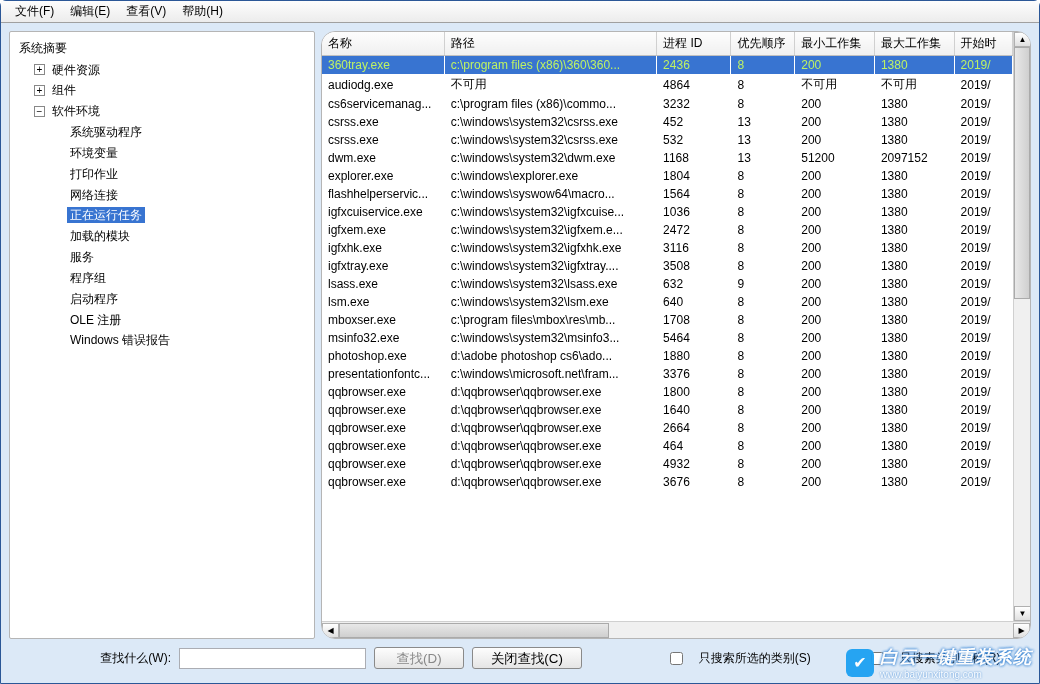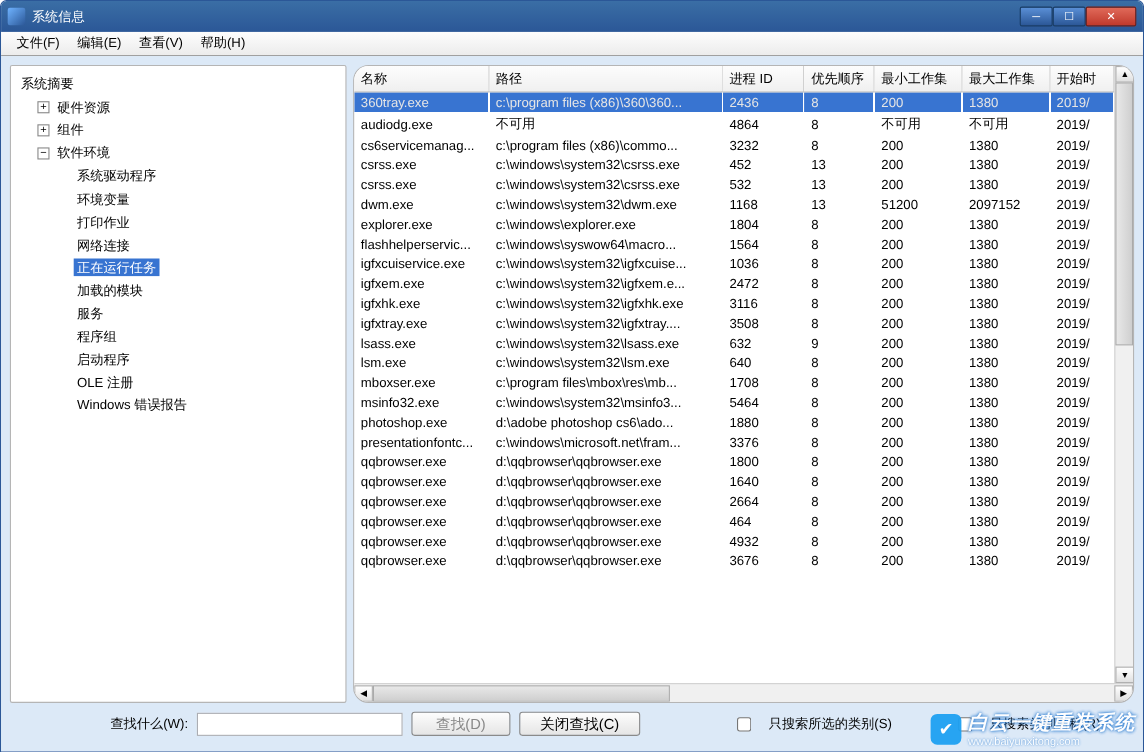--- a/index.html
+++ b/index.html
@@ -22,21 +22,21 @@
 .tree-root { font-weight: normal; padding: 1px 0; }
 .tree ul { list-style: none; padding-left: 18px; }
 .tree li { position: relative; padding: 0; }
 .toggle { display:inline-block; width:11px; height:11px; border:1px solid #888; text-align:center; line-height:9px; font-size:10px; margin-right:4px; background:#fff; vertical-align: middle; }
 .nodelabel { padding: 1px 3px; vertical-align: middle; }
 .nodelabel.sel { background:#3874d1; color:#fff; }
 .tablewrap { flex:1; overflow:auto; position:relative; }
 table { border-collapse: collapse; width: 100%; table-layout: fixed; font-size: 12px; }
 thead th { text-align:left; font-weight:normal; background: linear-gradient(#fdfdfd,#f0f0f0); border-right:1px solid #d0d0d0; border-bottom:1px solid #c0c0c0; padding: 3px 6px; white-space:nowrap; overflow:hidden; text-overflow:ellipsis; position:sticky; top:0; }
 tbody td { padding: 2px 6px; border-right:1px solid transparent; white-space:nowrap; overflow:hidden; text-overflow:ellipsis; }
-tbody tr.sel td { background:#3874d1; color:#e5e5e5; }
+tbody tr.sel td { background:#3874d1; color:#bef264; }
 .hscrollbar { height:17px; background:#f0f0f0; border-top:1px solid #d0d0d0; display:flex; align-items:center; }
 .sbbtn { width:17px; height:15px; border:1px solid #b0b0b0; background:linear-gradient(#fff,#e0e0e0); display:flex; align-items:center; justify-content:center; font-size:8px; }
 .sbtrack { flex:1; height:15px; position:relative; }
 .sbthumb { position:absolute; left:0; width:40%; height:100%; background:linear-gradient(#e8e8e8,#cfcfcf); border:1px solid #aaa; }
 .bottombar { padding: 8px 12px 6px 12px; display:flex; flex-direction:row; gap:8px; }
 .findrow { display:flex; align-items:center; gap:8px; }
 .findlabel { width: 150px; text-align:right; }
 .findinput { flex:1; border:1px solid #abadb3; height:21px; padding: 2px 4px; background:#fff; }
 .btn { border:1px solid #8a8a8a; background:linear-gradient(#fdfdfd,#e5e5e5); padding: 2px 18px; border-radius:3px; height:22px; min-width:90px; cursor:default; }
 .btn:disabled { color:#888; }
@@ -48,29 +48,20 @@
 .wmtext { color:#fff; text-shadow: 0 0 3px #2a7bd0, 0 0 3px #2a7bd0; font-size:18px; font-weight:bold; font-style:italic; letter-spacing:1px; }
 .wmsub { color:#fff; text-shadow: 0 0 2px #2a7bd0; font-size:10px; display:block; }
 .vscroll { width:17px; background:#f0f0f0; border-left:1px solid #d0d0d0; display:flex; flex-direction:column; }
 .vthumb { width:100%; background:linear-gradient(90deg,#e8e8e8,#cfcfcf); border:1px solid #aaa; }
 .tableflex { display:flex; flex:1; min-height:0; }
 </style>
 </head>
 <body>
 
 <div class="window">
-  <div class="titlebar">
-    <div class="ticon"></div>
-    <div class="ttitle">系统信息</div>
-    <div class="winbtns">
-      <div class="winbtn">─</div>
-      <div class="winbtn">☐</div>
-      <div class="winbtn close">✕</div>
-    </div>
-  </div>
 
   <div class="menubar">
     <div class="menuitem">文件(F)</div>
     <div class="menuitem">编辑(E)</div>
     <div class="menuitem">查看(V)</div>
     <div class="menuitem">帮助(H)</div>
   </div>
 
   <div class="client">
     <div class="panelrow">

